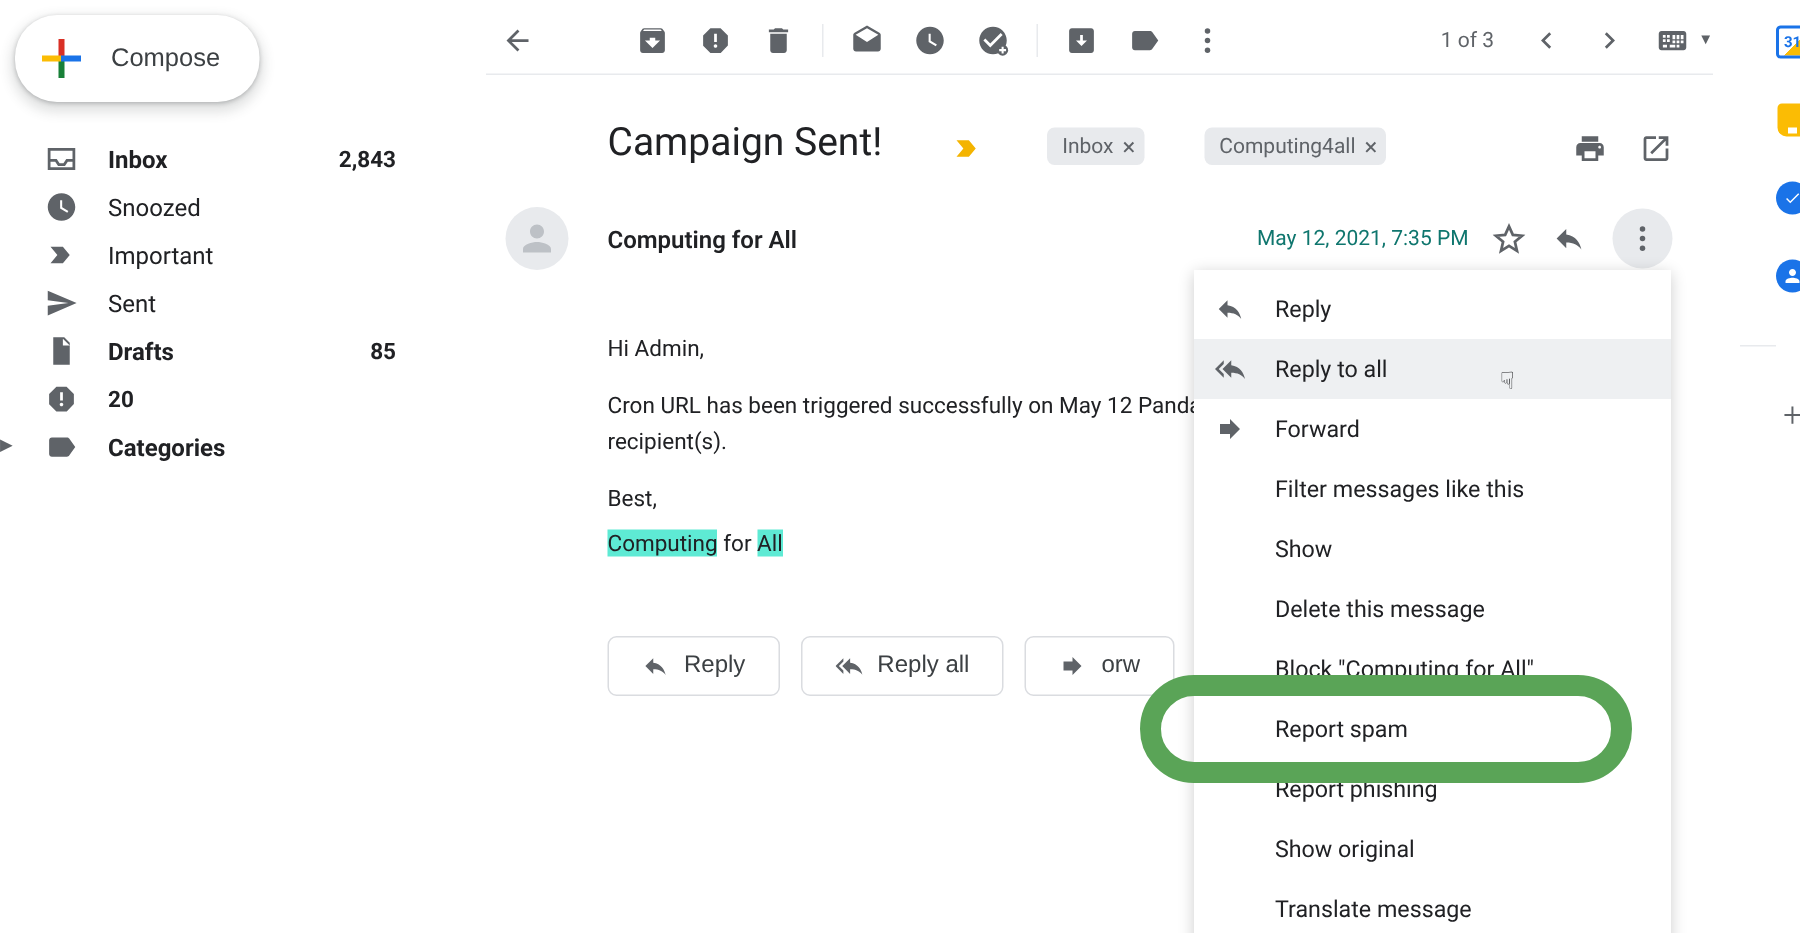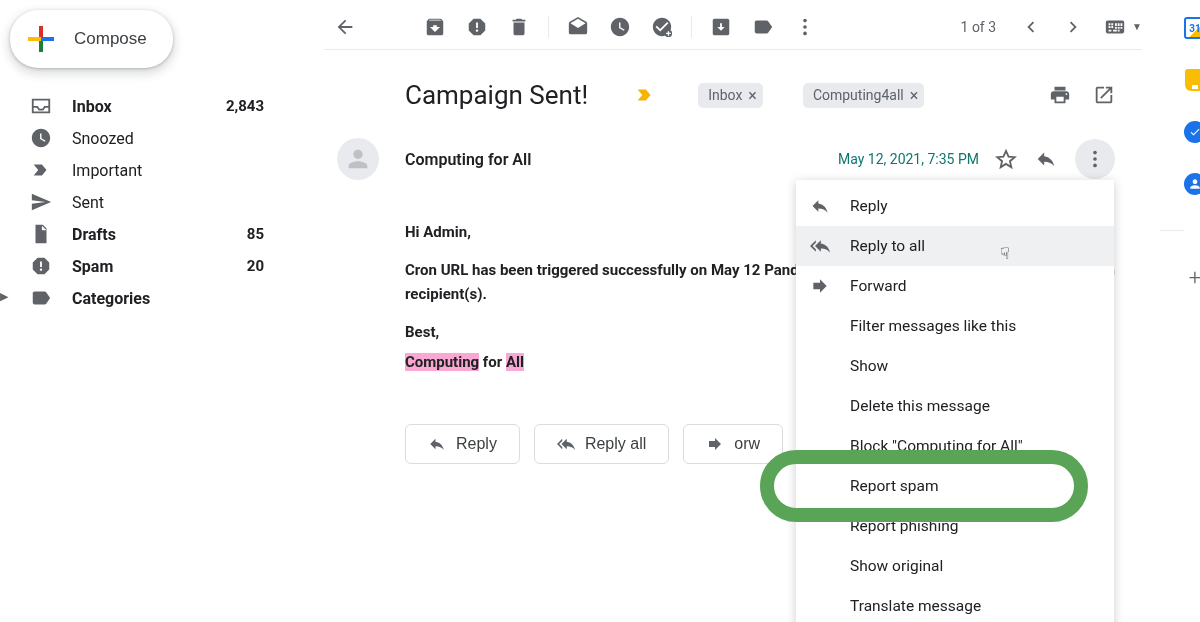--- a/index.html
+++ b/index.html
@@ -21,40 +21,40 @@
     .expander { position:absolute; left:0; top: 290px; color:#5f6368; font-size:11px; }
     
     .toolbar { position: absolute; left: 324px; top: 8px; right: 58px; height: 42px; display: flex; align-items: center; border-bottom: 1px solid #e8eaed; padding-bottom: 4px; }
     .tbtn { width: 42px; height: 40px; display:flex; align-items:center; justify-content:center; color:#5f6368; cursor:pointer; border:none; background:none; border-radius:50%; }
     .tbtn svg { width:22px; height:22px; fill: currentColor; }
     .tdiv { width:1px; height: 22px; background:#e8eaed; margin: 0 8px; }
     .tspacer { flex: 1; }
     .tcounter { font-size: 14px; color:#5f6368; margin: 0 14px; }
     
     .content { position: absolute; left: 405px; top: 80px; right: 85px; }
-    .subject-row { display:flex; align-items:center; margin-bottom: 28px; gap: 32px; }
+    .subject-row { display:flex; align-items:flex-end; margin-bottom: 28px; gap: 32px; }
     .subject { font-size: 26px; color:#202124; font-weight:400; margin-right: 14px; }
     .chipicon { width:22px; height:22px; fill:#f4b400; margin-right:10px; }
     .chip { display:inline-flex; align-items:center; background:#e8eaed; border-radius:5px; padding: 3px 6px 3px 10px; font-size:14px; color:#5f6368; margin-right:8px; cursor:pointer; }
     .chipx { margin-left: 6px; font-size:16px; color:#5f6368; }
     .sr-actions { margin-left:auto; display:flex; gap:22px; color:#5f6368; }
     .sr-actions svg{ width:22px; height:22px; fill:currentColor; cursor:pointer;}
     
     .msg-hdr { display:flex; align-items:center; margin-left:-68px; position:relative; }
     .avatar { width:42px; height:42px; border-radius:50%; background:#e8eaed; display:flex; align-items:center; justify-content:center; margin-right: 26px; }
     .avatar svg { width:28px; height:28px; fill:#bdc1c6; }
     .sender { font-size: 16px; font-weight:600; flex:1; }
     .mdate { font-size:14px; color:#0f766e; margin-right: 16px;}
     .mh-icons { display:flex; gap: 18px; align-items:center; color:#5f6368; }
     .mh-icons svg { width:22px; height:22px; fill:currentColor; cursor:pointer;}
     .more-btn { width:40px; height:40px; border-radius:50%; background:#e8eaed; display:flex; align-items:center; justify-content:center; cursor:pointer;}
     
     .body-text { margin-top: 40px; font-size:15px; line-height: 1.6; }
-    .body-text p { margin-bottom: 6px; font-weight: bold;}
-    .hl { background:#f9a8d4; }
+    .body-text p { margin-bottom: 6px;}
+    .hl { background:#5eead4; }
     
     .reply-row { display:flex; gap:14px; margin-top: 50px; }
     .rbtn { display:flex; align-items:center; gap:10px; border:1px solid #dadce0; border-radius:6px; padding: 10px 22px; font-size:16px; color:#3c4043; cursor:pointer; background:#fff; }
     .rbtn svg{width:18px;height:18px;fill:#5f6368;}
     
     .dropdown { position:absolute; left:796px; top:180px; width:318px; background:#fff; box-shadow: 0 2px 10px rgba(0,0,0,.2); padding: 6px 0; z-index:10; }
     .ditem { display:flex; align-items:center; height:40px; padding: 0 18px 0 14px; font-size:15.5px; color:#202124; cursor:pointer; }
     .ditem .dicon { width:24px; margin-right:16px; display:flex; align-items:center; color:#5f6368;}
     .ditem .dicon svg{width:20px;height:20px;fill:currentColor;}
     .ditem.hover { background:#eef0f2; }
@@ -110,21 +110,20 @@
         <svg class="nicon" viewBox="0 0 24 24">
           <path d="M6 2h8l4 4v16H6zM13 3v5h5"></path>
         </svg>
         <span class="label">Drafts</span>
         <span class="count">85</span>
       </li>
       <li class="nav-item bold">
         <svg class="nicon" viewBox="0 0 24 24">
           <path d="M15.7 3H8.3L3 8.3v7.5L8.3 21h7.5L21 15.7V8.3zM12 17.3c-.7 0-1.3-.6-1.3-1.3s.6-1.3 1.3-1.3 1.3.6 1.3 1.3-.6 1.3-1.3 1.3zm1-4.3h-2V7h2z"></path>
         </svg>
-        <span class="label">Spam</span>
         <span class="count">20</span>
       </li>
       <li class="nav-item bold">
         <svg class="nicon" viewBox="0 0 24 24">
           <path d="M17.6 5.8C17.3 5.3 16.7 5 16 5H5C3.9 5 3 5.9 3 7v10c0 1.1.9 2 2 2h11c.7 0 1.3-.3 1.6-.8L22 12z"></path>
         </svg>
         <span class="label">Categories</span>
         <span class="count"></span>
       </li>
     </ul>

